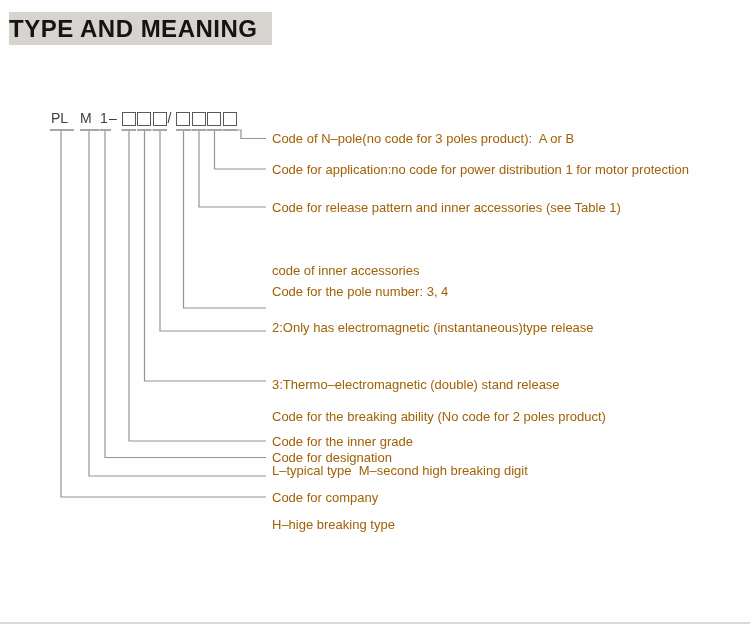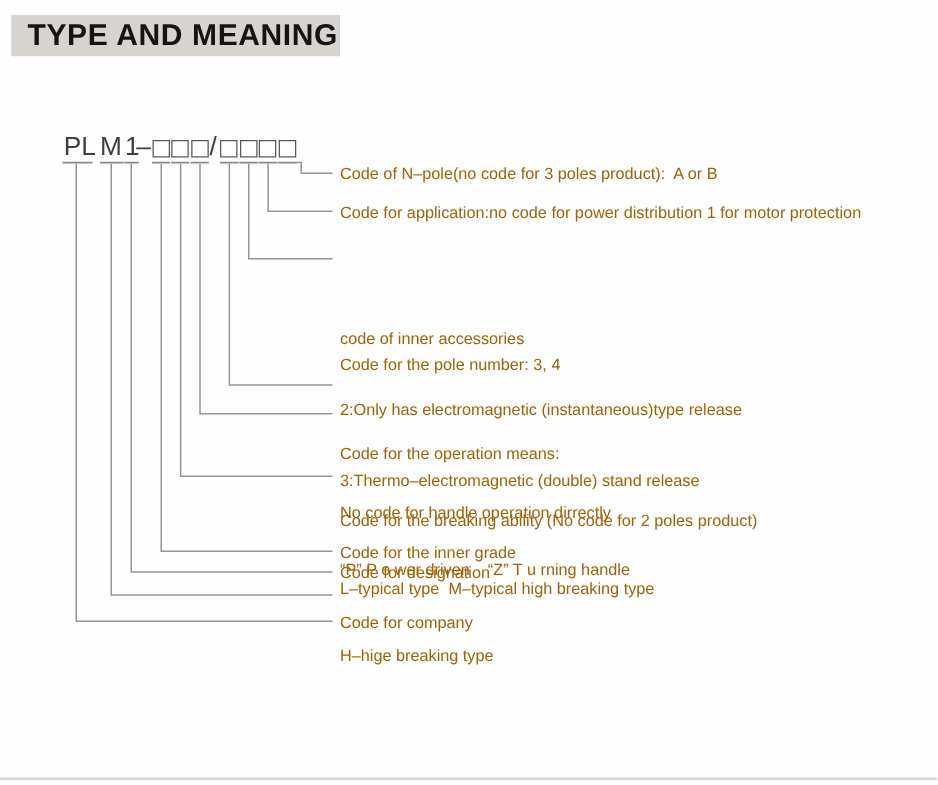--- a/index.html
+++ b/index.html
@@ -5,26 +5,26 @@
   html,body{margin:0;padding:0;background:#ffffff;}
   .page{
     position:relative;width:750px;height:628px;background:#fefefe;overflow:hidden;
     font-family:"Liberation Sans","DejaVu Sans",sans-serif;
   }
   .header{
     position:absolute;left:9px;top:12px;width:263px;height:33px;
     background:#d7d3cf;
   }
   .header .title{
-    display:block;padding-left:13px;line-height:33px;
+    display:block;line-height:33px;
     font-size:24px;font-weight:bold;color:#141414;letter-spacing:.5px;
     white-space:pre;
   }
   .code-ch{
-    position:absolute;top:108px;font-size:21px;line-height:20px;
+    position:absolute;top:108px;font-size:14px;line-height:20px;
     color:#3f3f3f;white-space:pre;
   }
   .code-box{
     position:absolute;top:112px;width:14px;height:14px;
     border:1.5px solid #585858;box-sizing:border-box;background:#fff;
   }
   svg.connectors{position:absolute;left:0;top:0;width:750px;height:628px;}
   svg.connectors path{fill:none;stroke:#949494;stroke-width:1.2;}
   svg.connectors path.ticks{stroke:#8a8a8a;stroke-width:1.4;}
   .lbl{
@@ -66,38 +66,34 @@
     <path d="M144.5 131V381H266"></path>
     <path d="M160 131V331H266"></path>
     <path d="M183.5 131V308H266"></path>
     <path d="M199 131V207H266"></path>
     <path d="M214.5 131V169H266"></path>
     <path d="M237.5 130H241V138.5H266"></path>
   </svg>
 
   <div class="lbl" style="top:131px">Code of N–pole(no code for 3 poles product):  A or B</div>
   <div class="lbl" style="top:162px">Code for application:no code for power distribution 1 for motor protection</div>
+  <div class="lbl" style="top:200px">Code for release pattern and inner accessories (see Table 1)</div>
 
   <div class="lbl" style="top:223px;line-height:19px">
     <div>code of inner accessories</div>
     <div>2:Only has electromagnetic (instantaneous)type release</div>
     <div>3:Thermo–electromagnetic (double) stand release</div>
   </div>
 
   <div class="lbl" style="top:284px">Code for the pole number: 3, 4</div>
 
-  <div class="lbl" style="top:324px;line-height:15.5px">
-    <div>Code for the operation means:</div>
-    <div>No code for handle operation dirrectly</div>
-    <div>“P” P o wer driven    “Z” T u rning handle</div>
-  </div>
 
   <div class="lbl" style="top:372px;line-height:18px">
     <div>Code for the breaking ability (No code for 2 poles product)</div>
-    <div>L–typical type  M–typical high breaking type</div>
+    <div>L–typical type  M–second high breaking digit</div>
     <div>H–hige breaking type</div>
   </div>
 
   <div class="lbl" style="top:434px">Code for the inner grade</div>
   <div class="lbl" style="top:450px">Code for designation</div>
   <div class="lbl" style="top:490px">Code for company</div>
 
   <div class="bottom-edge"></div>
 </div>
 

